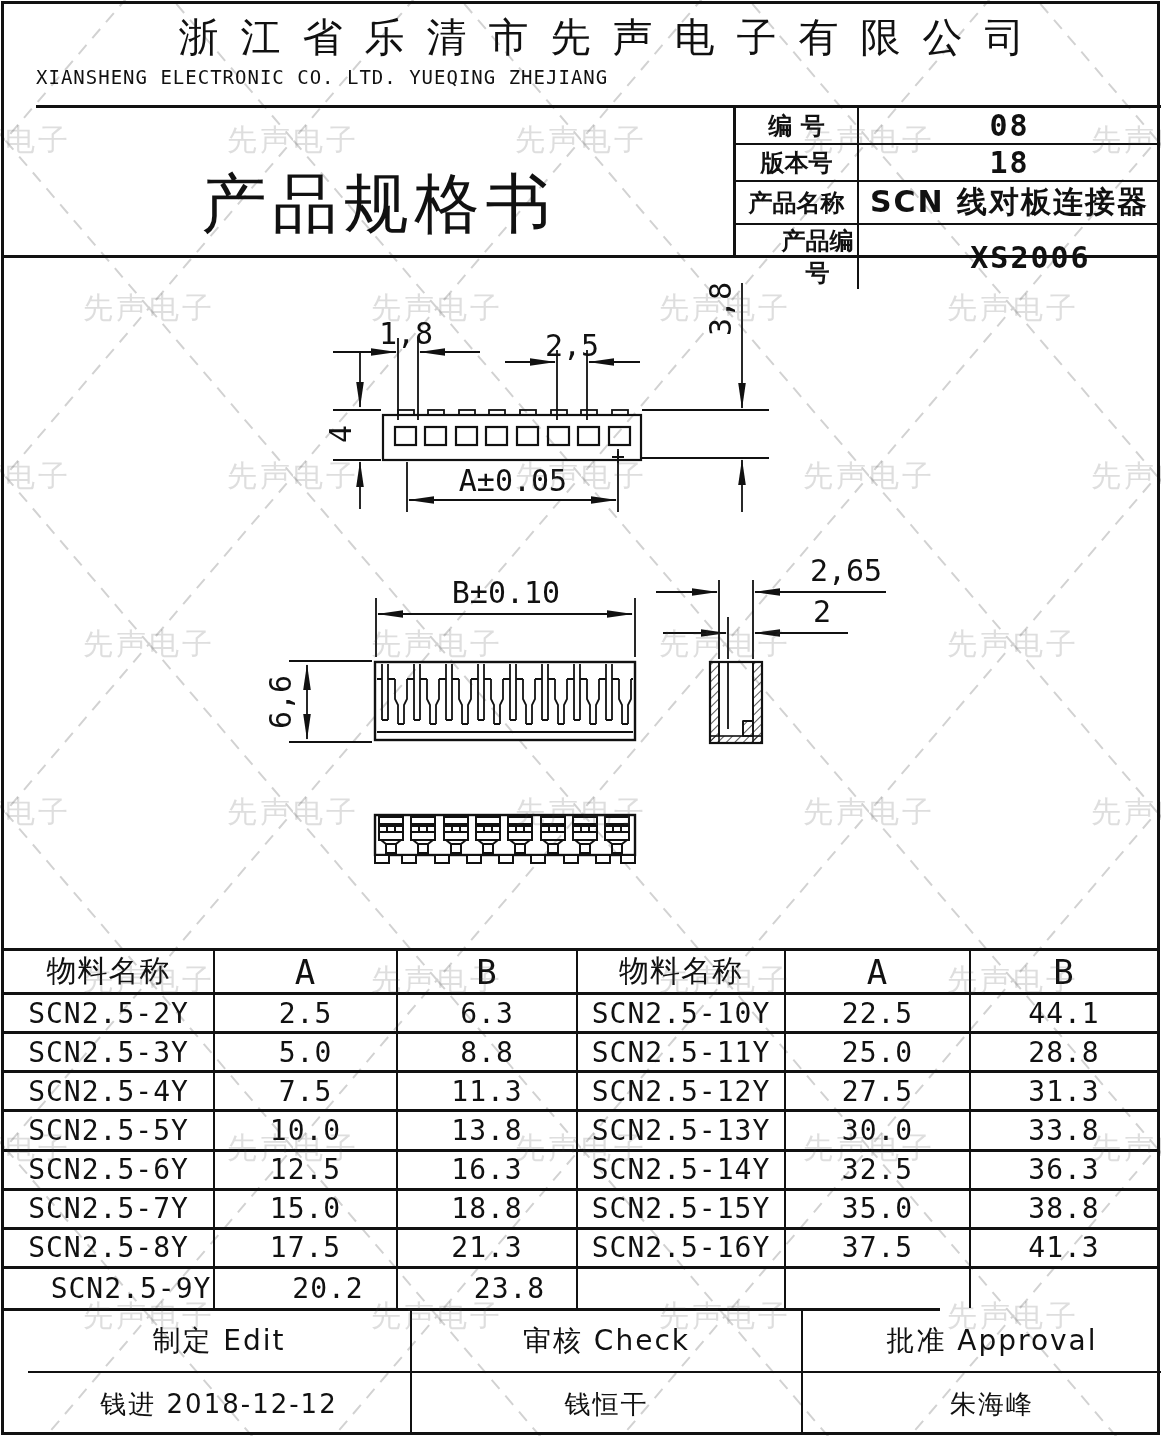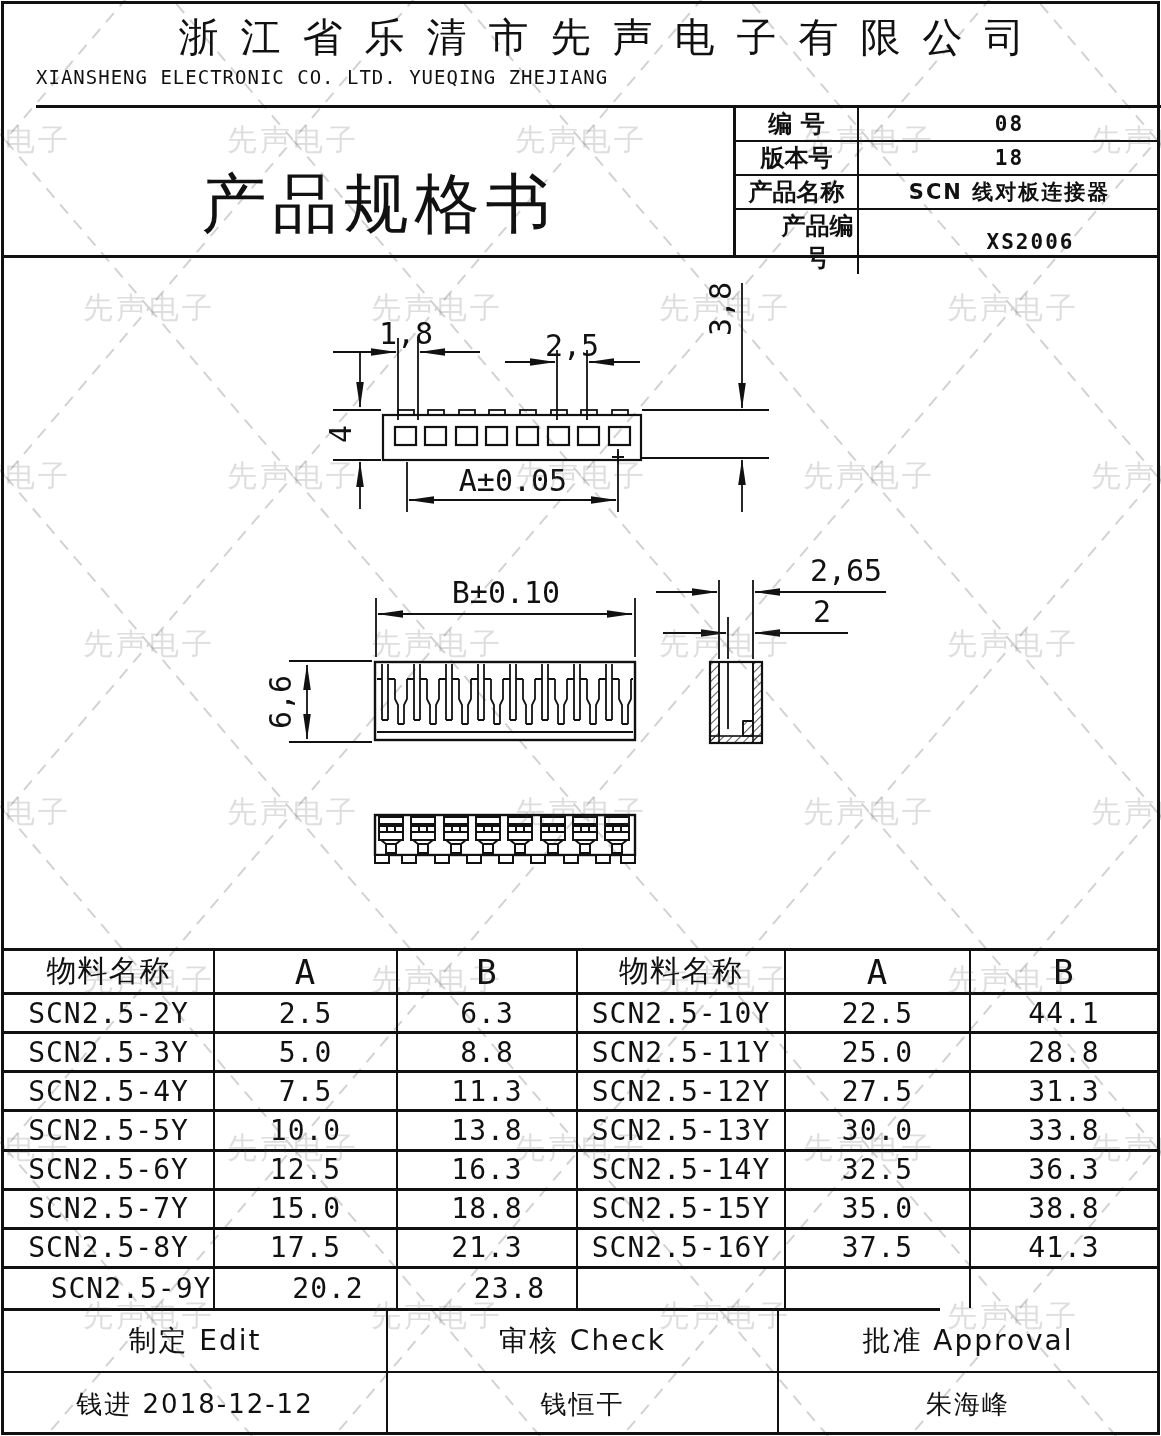--- a/index.html
+++ b/index.html
@@ -17,37 +17,37 @@
   .hdr-en{position:absolute;left:0;top:62px;width:100%;font-size:19px;letter-spacing:1px;white-space:nowrap;}
 
   
   .band{left:4px;top:108px;width:1153px;height:150px;border-bottom:3px solid #111;z-index:2;}
   .doc-title{position:absolute;left:115px;top:52px;width:520px;text-align:center;font-size:65px;letter-spacing:6px;white-space:nowrap;}
   .info{position:absolute;left:729px;top:0;width:424px;height:150px;border-left:3px solid #111;display:grid;
         grid-template-columns:123px 301px;grid-template-rows:repeat(4,1fr);font-weight:bold;}
   .info .cell{border-bottom:2px solid #111;border-right:2px solid #111;font-size:24px;}
   .info .cell:nth-child(2n){border-right:none;}
   .info .cell:nth-child(7),.info .cell:nth-child(8){border-bottom:none;margin-left:42px;}
-  .info .val{font-size:21px;letter-spacing:2px;}
+  .info .val{font-size:30px;letter-spacing:2px;}
 
   
   .draw{left:0;top:0;width:1161px;height:1436px;z-index:2;pointer-events:none;}
 
   
   .ptable{left:4px;top:948px;width:1153px;height:360px;border-top:3px solid #111;display:grid;z-index:2;
           grid-template-columns:211px 183px 180px 208px 185px 186px;grid-template-rows:44px repeat(8,1fr);}
   .ptable .cell{border-right:2px solid #111;border-bottom:3px solid #111;font-size:28px;letter-spacing:1px;}
   .ptable .cell:nth-child(6n){border-right:none;}
   .ptable .cell.lastrow{border-bottom:none;padding-left:45px;}
   .ptable .hcell{font-size:30px;}
   .ptable .hcell.ab{font-size:34px;}
 
   
   .foot{left:4px;top:1308px;width:936px;height:124px;border-top:3px solid #111;display:grid;z-index:2;
-        grid-template-columns:384px 391px 378px;grid-template-rows:62px 62px;}
+        grid-template-columns:384px 391px 378px;grid-template-rows:62px 62px;padding-left:24px;}
   .foot .cell{border-right:2.5px solid #111;border-bottom:2.5px solid #111;font-size:28px;letter-spacing:2px;}
   .foot .cell:nth-child(3n){border-right:none;}
   .foot .cell:nth-child(n+4){border-bottom:none;font-size:26px;}
 
   
   .wm-dash{position:absolute;left:0;top:0;z-index:1;}
   .wm-text{position:absolute;transform:translate(-50%,-50%);font-size:30px;letter-spacing:3px;
            color:rgba(70,70,70,0.18);white-space:nowrap;z-index:3;pointer-events:none;}
   svg text{font-family:"DejaVu Sans Mono","Liberation Mono",monospace;fill:#111;}
 </style>

